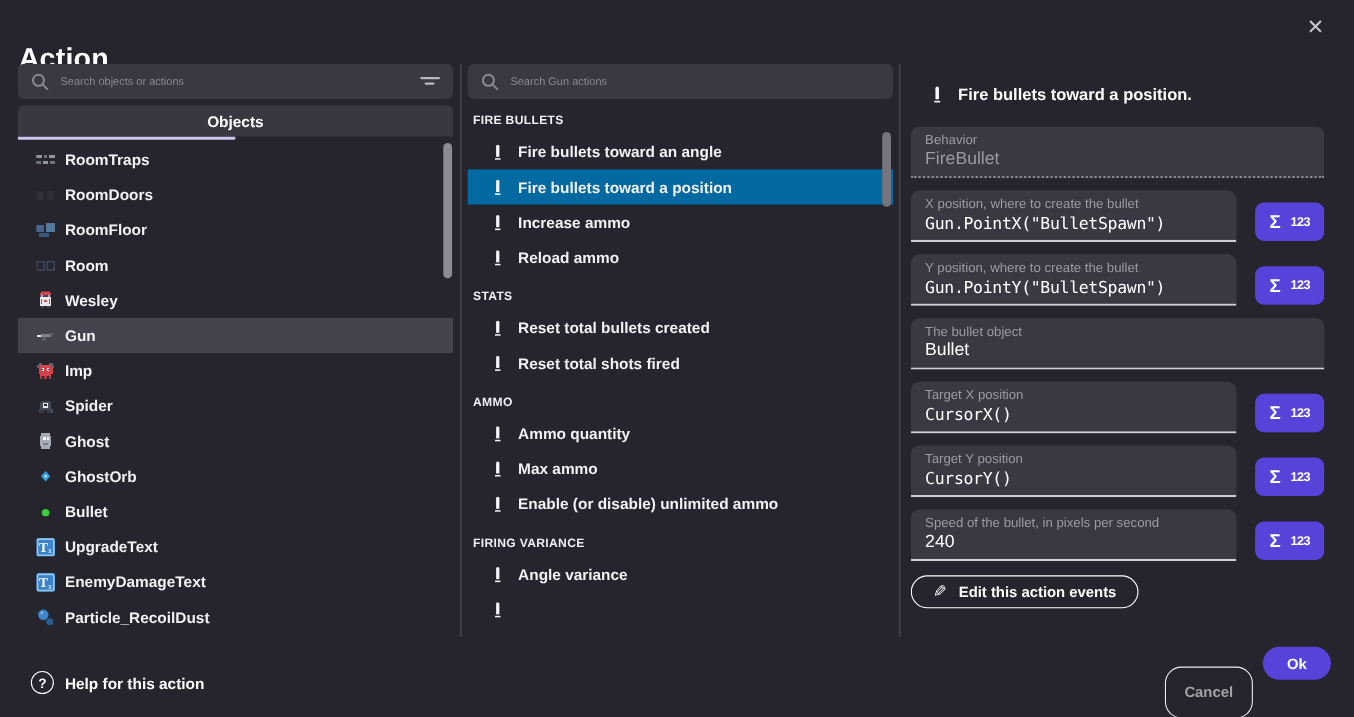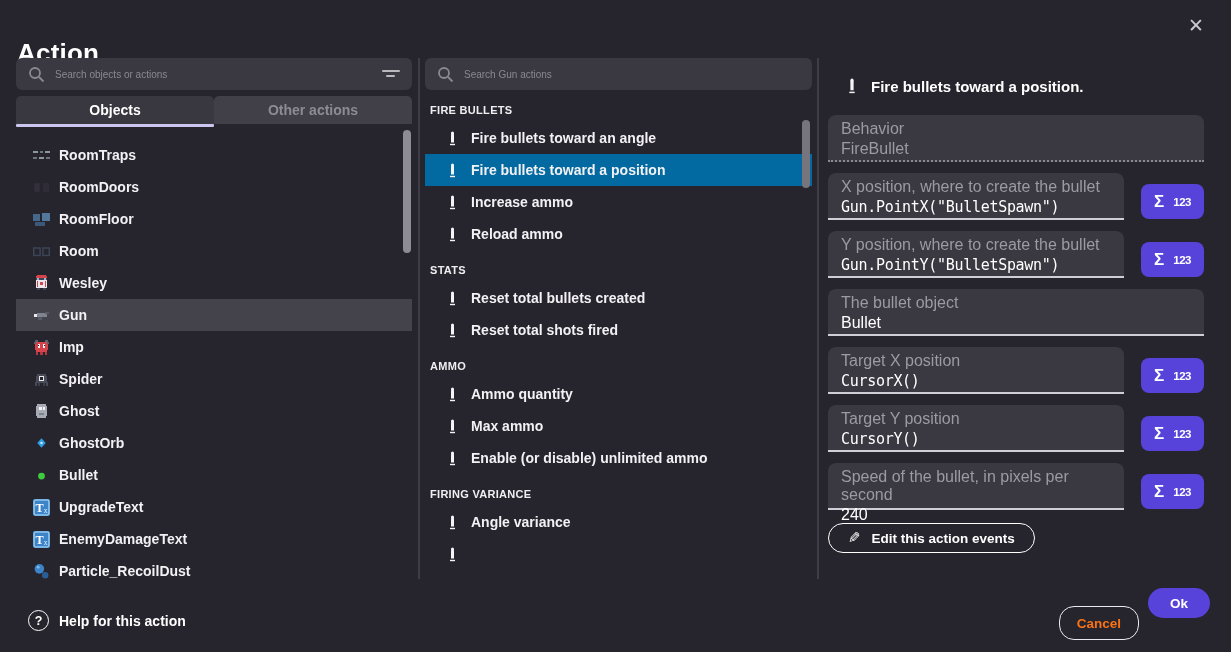--- a/index.html
+++ b/index.html
@@ -30,21 +30,21 @@
   .ficon i:nth-child(2) { top: 7px; width: 9px; left: 4px; }
 
   
   .tabs { display: flex; margin-top: 6px; height: 28px; }
   .tab { flex: 1; display: flex; align-items: center; justify-content: center; font-size: 14px; font-weight: 700; cursor: pointer; }
   .tab.active { background: #39373f; color: #ffffff; border-radius: 5px 5px 0 0; }
   .tab.inactive { background: #413f47; color: #8d8b93; border-radius: 5px 5px 0 0; }
   .tab-underline { height: 3px; width: 50%; background: #cbc6ee; border-radius: 1px; }
 
   
-  .obj-list { margin-top: 12px; }
+  .obj-list { margin-top: 2px; }
   .obj-row { display: flex; align-items: center; height: 32px; padding-left: 17px; gap: 9px; cursor: pointer; }
   .obj-row.selected { background: #44424a; }
   .obj-icon { width: 17px; height: 17px; flex: 0 0 auto; display: flex; align-items: center; justify-content: center; }
   .obj-label { font-size: 14px; font-weight: 600; color: #f2f1f4; }
 
   
   .thumb { position: absolute; width: 8px; border-radius: 4px; }
   .thumb-left { right: 1px; top: 72px; height: 123px; background: #8d8b93; }
   .thumb-mid { right: 2px; top: 62px; height: 68px; background: #76747c; }
 
@@ -57,37 +57,37 @@
 
   
   .rp-desc { display: flex; align-items: center; margin-top: 12px; height: 32px; padding-left: 17px; gap: 12px; }
   .rp-desc .bicon { width: 14px; height: 16px; }
   .rp-desc-text { font-size: 15px; font-weight: 700; color: #ffffff; }
   .fields { margin-top: 13px; display: flex; flex-direction: column; gap: 11px; }
   .frow { display: flex; }
   .field { background: #3a3840; border-radius: 8px 8px 0 0; height: 47px; padding: 5px 13px 0; border-bottom: 2px solid #cfcdd5; width: 296px; }
   .field.full { width: 376px; }
   .field.disabled { border-bottom: 2px dotted #8a8890; }
-  .flabel { font-size: 16px; color: #9c9aa3; }
+  .flabel { font-size: 12px; color: #9c9aa3; }
   .fvalue { margin-top: 2px; font-size: 16px; color: #ffffff; }
   .fvalue.mono { font-family: "DejaVu Sans Mono", monospace; font-size: 15px; letter-spacing: -0.3px; }
   .field.disabled .fvalue { color: #9c9aa3; }
   .sigma-btn { margin-left: auto; margin-top: 11px; width: 63px; height: 35px; background: #5743d9; border: none; border-radius: 8px; display: flex; align-items: center; justify-content: center; gap: 9px; cursor: pointer; }
   .sigma-s { color: #ffffff; font-size: 17px; font-weight: 700; }
   .sigma-n { color: #ffffff; font-size: 11.5px; font-weight: 700; letter-spacing: -0.5px; }
   .edit-btn { margin-top: 13px; height: 30px; width: fit-content; display: flex; align-items: center; gap: 11px; padding: 0 19px; background: transparent; border: 1.5px solid #ffffff; border-radius: 15px; cursor: pointer; }
   .pencil { color: #ffffff; font-size: 15px; transform: scaleX(-1); display: inline-block; }
   .edit-label { color: #ffffff; font-size: 13.5px; font-weight: 700; }
 
   
   .footer { position: absolute; left: 0; bottom: 0; width: 100%; height: 64px; }
   .help { position: absolute; left: 28px; top: 22px; display: flex; align-items: center; gap: 10px; cursor: pointer; }
   .help-circle { width: 21px; height: 21px; border: 1.7px solid #ffffff; border-radius: 50%; color: #ffffff; font-size: 12.5px; font-weight: 700; display: flex; align-items: center; justify-content: center; }
   .help-label { color: #ffffff; font-size: 14px; font-weight: 700; }
-  .btn-cancel { position: absolute; right: 92px; top: 18px; height: 34px; padding: 0 17px; background: transparent; border: 1.7px solid #eceaf0; border-radius: 15px; color: #f97316; font-size: 13.5px; font-weight: 700; font-family: "Liberation Sans", sans-serif; cursor: pointer; }
+  .btn-cancel { position: absolute; right: 92px; top: 18px; height: 47px; padding: 0 17px; background: transparent; border: 1.7px solid #eceaf0; border-radius: 15px; color: #a3a3a3; font-size: 13.5px; font-weight: 700; font-family: "Liberation Sans", sans-serif; cursor: pointer; }
   .btn-ok { position: absolute; right: 21px; top: 0; height: 30px; width: 62px; background: #5743d9; border: none; border-radius: 15px; color: #ffffff; font-size: 13.5px; font-weight: 700; font-family: "Liberation Sans", sans-serif; cursor: pointer; }
 </style>
 </head>
 <body>
 
 <div class="stage">
 
   <div class="dlg-title">Action</div>
   <div class="close-btn">✕</div>
 
@@ -98,21 +98,20 @@
           <line x1="11" y1="11" x2="15.5" y2="15.5" stroke="#8a8890" stroke-width="1.8"></line>
         </svg>
       <input type="text" placeholder="Search objects or actions" style="">
       <span class="ficon">
           <i></i>
           <i></i>
         </span>
     </div>
     <div class="tabs">
       <div class="tab active">Objects</div>
-      <div class="tab inactive">Other actions</div>
     </div>
     <div class="tab-underline"></div>
 
     <div class="obj-list">
       <div class="obj-row">
         <span class="obj-icon">
             <svg width="17" height="17" viewBox="0 0 16 16" shape-rendering="crispEdges">
               <rect x="0" y="4" width="5" height="2" fill="#8f96a0"></rect>
               <rect x="7" y="4" width="2" height="2" fill="#6e747e"></rect>
               <rect x="11" y="4" width="5" height="2" fill="#8f96a0"></rect>

